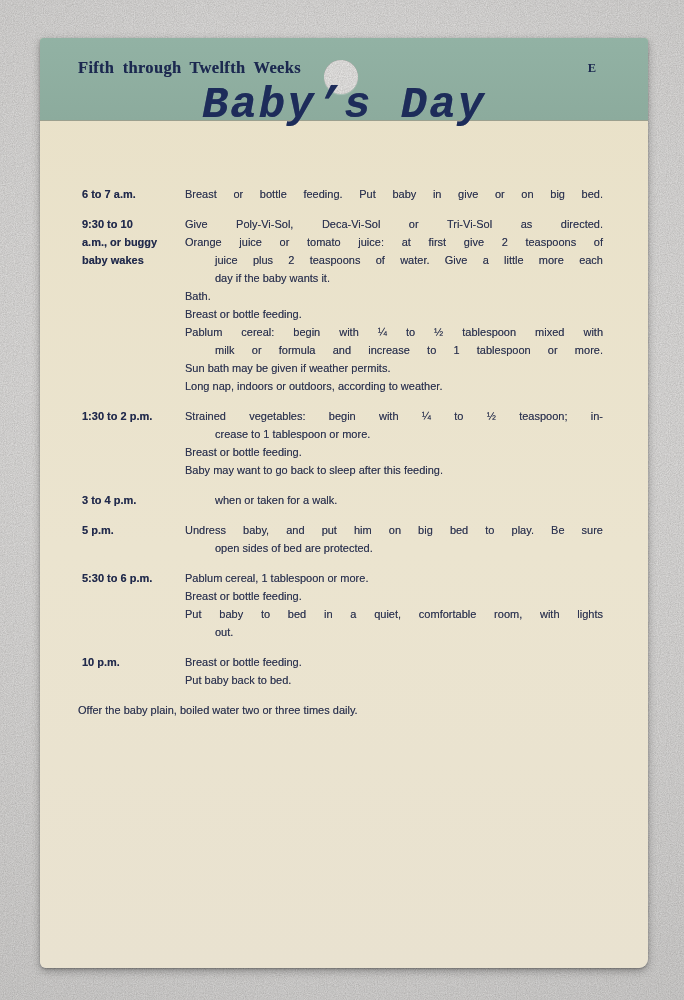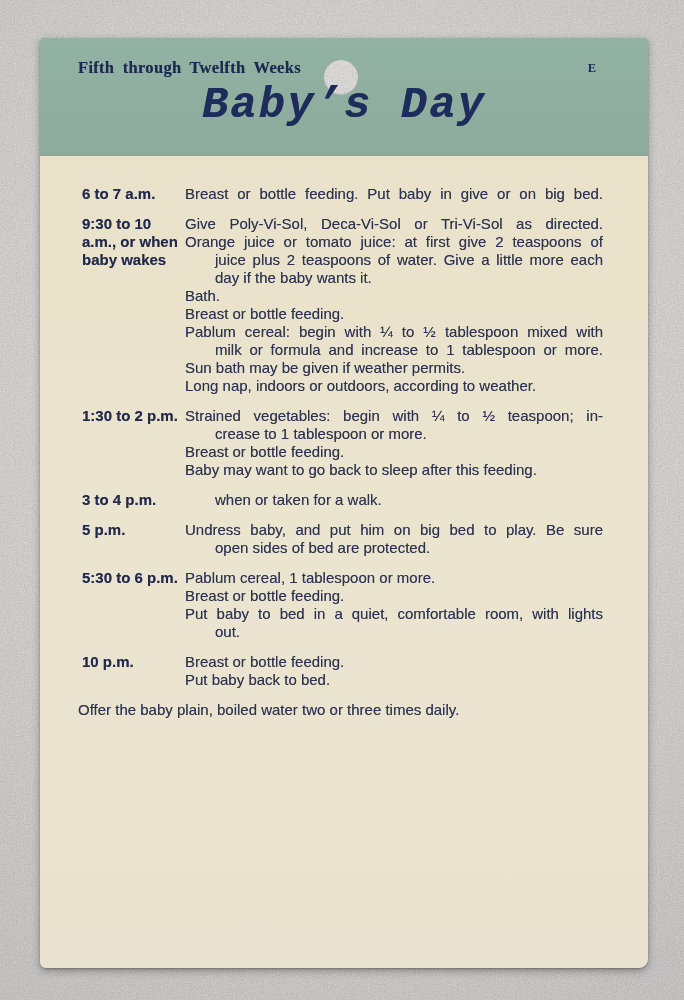--- a/index.html
+++ b/index.html
@@ -13,21 +13,21 @@
     position:absolute;inset:0;pointer-events:none;
     background:radial-gradient(130% 95% at 50% 38%, rgba(255,255,255,0.07), rgba(0,0,0,0.14));
   }
   .card{
     position:absolute;left:40px;top:38px;width:608px;height:930px;
     background:linear-gradient(180deg,#e9e1c8 0%,#ebe4cf 55%,#e9e2d0 100%);
     border-radius:3px 3px 9px 6px;
     box-shadow:0 3px 9px rgba(0,0,0,0.30), 0 1px 2px rgba(0,0,0,0.25);
   }
   .band{
-    position:absolute;left:0;top:0;right:0;height:117px;
+    position:absolute;left:0;top:0;right:0;height:82px;
     background:linear-gradient(180deg,#92b2a4 0%,#8cab9d 100%);
     border-radius:3px 3px 0 0;
     box-shadow:0 1px 0 rgba(60,80,70,0.45);
   }
   .kicker{
     position:absolute;left:38px;top:20px;
     font-family:"Liberation Serif",serif;font-weight:700;font-size:16.5px;
     letter-spacing:0.3px;word-spacing:4px;color:#1c2950;
     text-shadow:0 0 0.5px rgba(28,41,80,0.6);
   }
@@ -43,21 +43,21 @@
   .hole svg{display:block;width:100%;height:100%;}
   .title{
     position:absolute;left:0;right:0;top:42px;text-align:center;
     font-family:Liberation Mono, monospace;font-style:italic;font-weight:700;
     font-size:44px;color:#1d2c5a;letter-spacing:2px;
     text-shadow:0 0 0.6px rgba(29,44,90,0.55);
   }
   .content{
     position:absolute;left:0;right:16px;top:117px;
     padding:30px 0 0 42px;
-    font-size:15px;line-height:18px;color:#2c3350;
+    font-size:11px;line-height:18px;color:#2c3350;
     text-shadow:0 0 0.5px rgba(44,51,80,0.55);
   }
   .row{display:flex;margin-bottom:12px;}
   .time{flex:0 0 103px;font-weight:700;color:#212a4c;}
   .time div{white-space:nowrap;}
   .desc{width:418px;}
   .line{white-space:nowrap;}
   .full{text-align:justify;text-align-last:justify;-moz-text-align-last:justify;}
   .ind{padding-left:30px;}
   .footer{margin-top:10px;margin-left:-4px;white-space:nowrap;}
@@ -101,21 +101,21 @@
         <div>6 to 7 a.m.</div>
       </div>
       <div class="desc">
         <div class="line full">Breast or bottle feeding. Put baby in give or on big bed.</div>
       </div>
     </div>
 
     <div class="row">
       <div class="time">
         <div>9:30 to 10</div>
-        <div>a.m., or when</div>
+        <div>a.m., or buggy</div>
         <div>baby wakes</div>
       </div>
       <div class="desc">
         <div class="line full">Give Poly-Vi-Sol, Deca-Vi-Sol or Tri-Vi-Sol as directed.</div>
         <div class="line full">Orange juice or tomato juice: at first give 2 teaspoons of</div>
         <div class="line full ind">juice plus 2 teaspoons of water. Give a little more each</div>
         <div class="line ind">day if the baby wants it.</div>
         <div class="line">Bath.</div>
         <div class="line">Breast or bottle feeding.</div>
         <div class="line full">Pablum cereal: begin with ¼ to ½ tablespoon mixed with</div>

